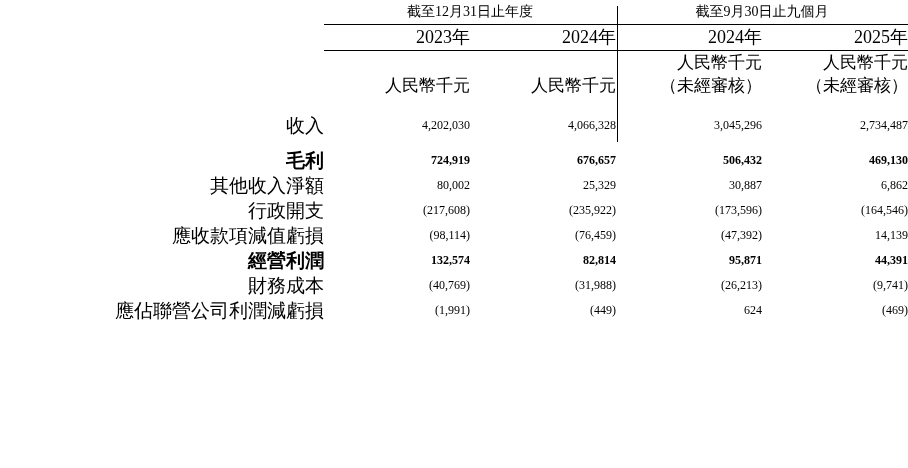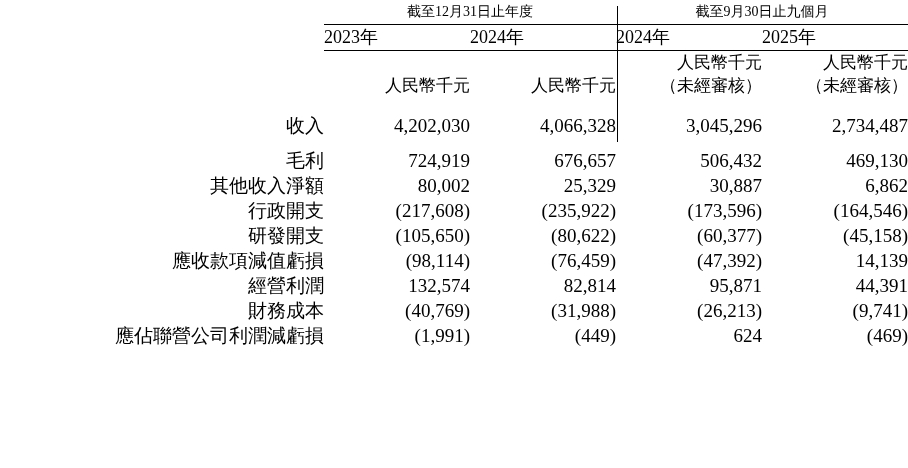--- a/index.html
+++ b/index.html
@@ -35,43 +35,43 @@
   col.c-num { width: 146px; }
 
   .label-cell {
     font-size: 19px;
     line-height: 25px;
     text-align: right;
     padding-left: 4px;
     white-space: nowrap;
   }
   .num-cell {
-    font-size: 19px;
+    font-size: 12px;
     line-height: 25px;
     text-align: right;
     padding-right: 18px;
     white-space: nowrap;
   }
-  .bold .label-cell, .bold .num-cell { font-weight: normal; }
+  .bold .label-cell, .bold .num-cell { font-weight: bold; }
 
   
   .grp-cell {
     font-size: 14px;
     line-height: 24px;
     text-align: center;
     font-weight: bold;
     padding-bottom: 4px;
   }
   .grp-rule {
     border-bottom: 1px solid #000;
   }
   .yr-cell {
     font-size: 18px;
     line-height: 24px;
-    text-align: left;
+    text-align: right;
     font-weight: bold;
     padding-top: 5px;
     padding-bottom: 4px;
     margin-top: 24px;
   }
   .unit-cell {
     font-size: 17px;
     line-height: 23px;
     text-align: right;
     font-weight: bold;
@@ -193,27 +193,20 @@
           <td class="num-cell">6,862</td>
         </tr>
         <tr class="">
           <td class="label-cell">行政開支</td>
           <td class="num-cell">(217,608)</td>
           <td class="num-cell">(235,922)</td>
           <td class="num-cell">(173,596)</td>
           <td class="num-cell">(164,546)</td>
         </tr>
         <tr class="">
-          <td class="label-cell">研發開支</td>
-          <td class="num-cell">(105,650)</td>
-          <td class="num-cell">(80,622)</td>
-          <td class="num-cell">(60,377)</td>
-          <td class="num-cell">(45,158)</td>
-        </tr>
-        <tr class="">
           <td class="label-cell">應收款項減值虧損</td>
           <td class="num-cell">(98,114)</td>
           <td class="num-cell">(76,459)</td>
           <td class="num-cell">(47,392)</td>
           <td class="num-cell">14,139</td>
         </tr>
         <tr class="bold">
           <td class="label-cell">經營利潤</td>
           <td class="num-cell">132,574</td>
           <td class="num-cell">82,814</td>

